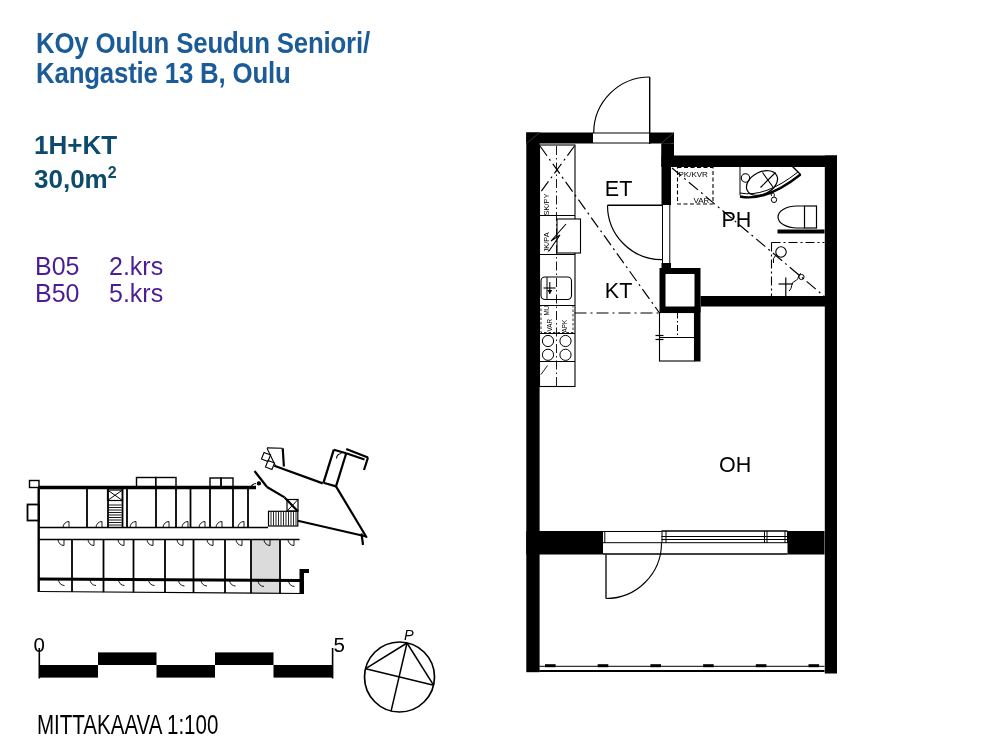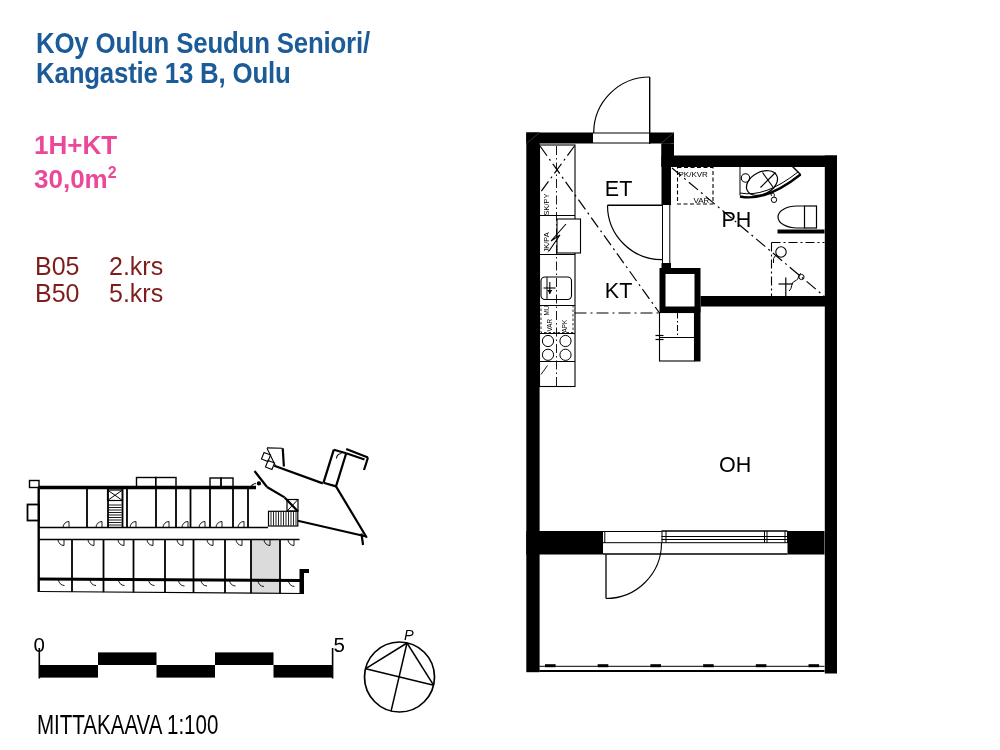--- a/index.html
+++ b/index.html
@@ -1,21 +1,21 @@
 <!DOCTYPE html>
 <html><head>
 <meta charset="utf-8">
 <style>
   html,body{margin:0;padding:0;background:#fff;width:1000px;height:750px;overflow:hidden;}
   body{font-family:"Liberation Sans",sans-serif;position:relative;}
   .abs{position:absolute;}
   #hdr{left:36px;top:28px;font-size:30px;font-weight:bold;color:#1b5b97;line-height:30px;letter-spacing:-0.2px;transform:scaleX(0.86);transform-origin:0 0;}
-  #area{left:34px;top:131px;font-size:26px;font-weight:bold;color:#ec4899;line-height:28px;}
+  #area{left:34px;top:131px;font-size:26px;font-weight:bold;color:#0c4a6e;line-height:28px;}
   #area sup{font-size:16px;}
-  #list{left:35px;top:252.5px;font-size:25px;color:#7f1d1d;line-height:27.6px;}
+  #list{left:35px;top:252.5px;font-size:25px;color:#4c1d95;line-height:27.6px;}
   #list .c1{display:inline-block;width:74px;}
   #mk{left:36.5px;top:709.5px;font-size:27px;color:#000;transform:scaleX(0.76);transform-origin:0 0;}
 </style>
 </head>
 <body>
 <div class="abs" id="hdr">KOy Oulun Seudun Seniori/<br>Kangastie 13 B, Oulu</div>
 <div class="abs" id="area">1H+KT<br>30,0m<sup>2</sup></div>
 <div class="abs" id="list">
 <div><span class="c1">B05</span>2.krs</div>
 <div><span class="c1">B50</span>5.krs</div>

